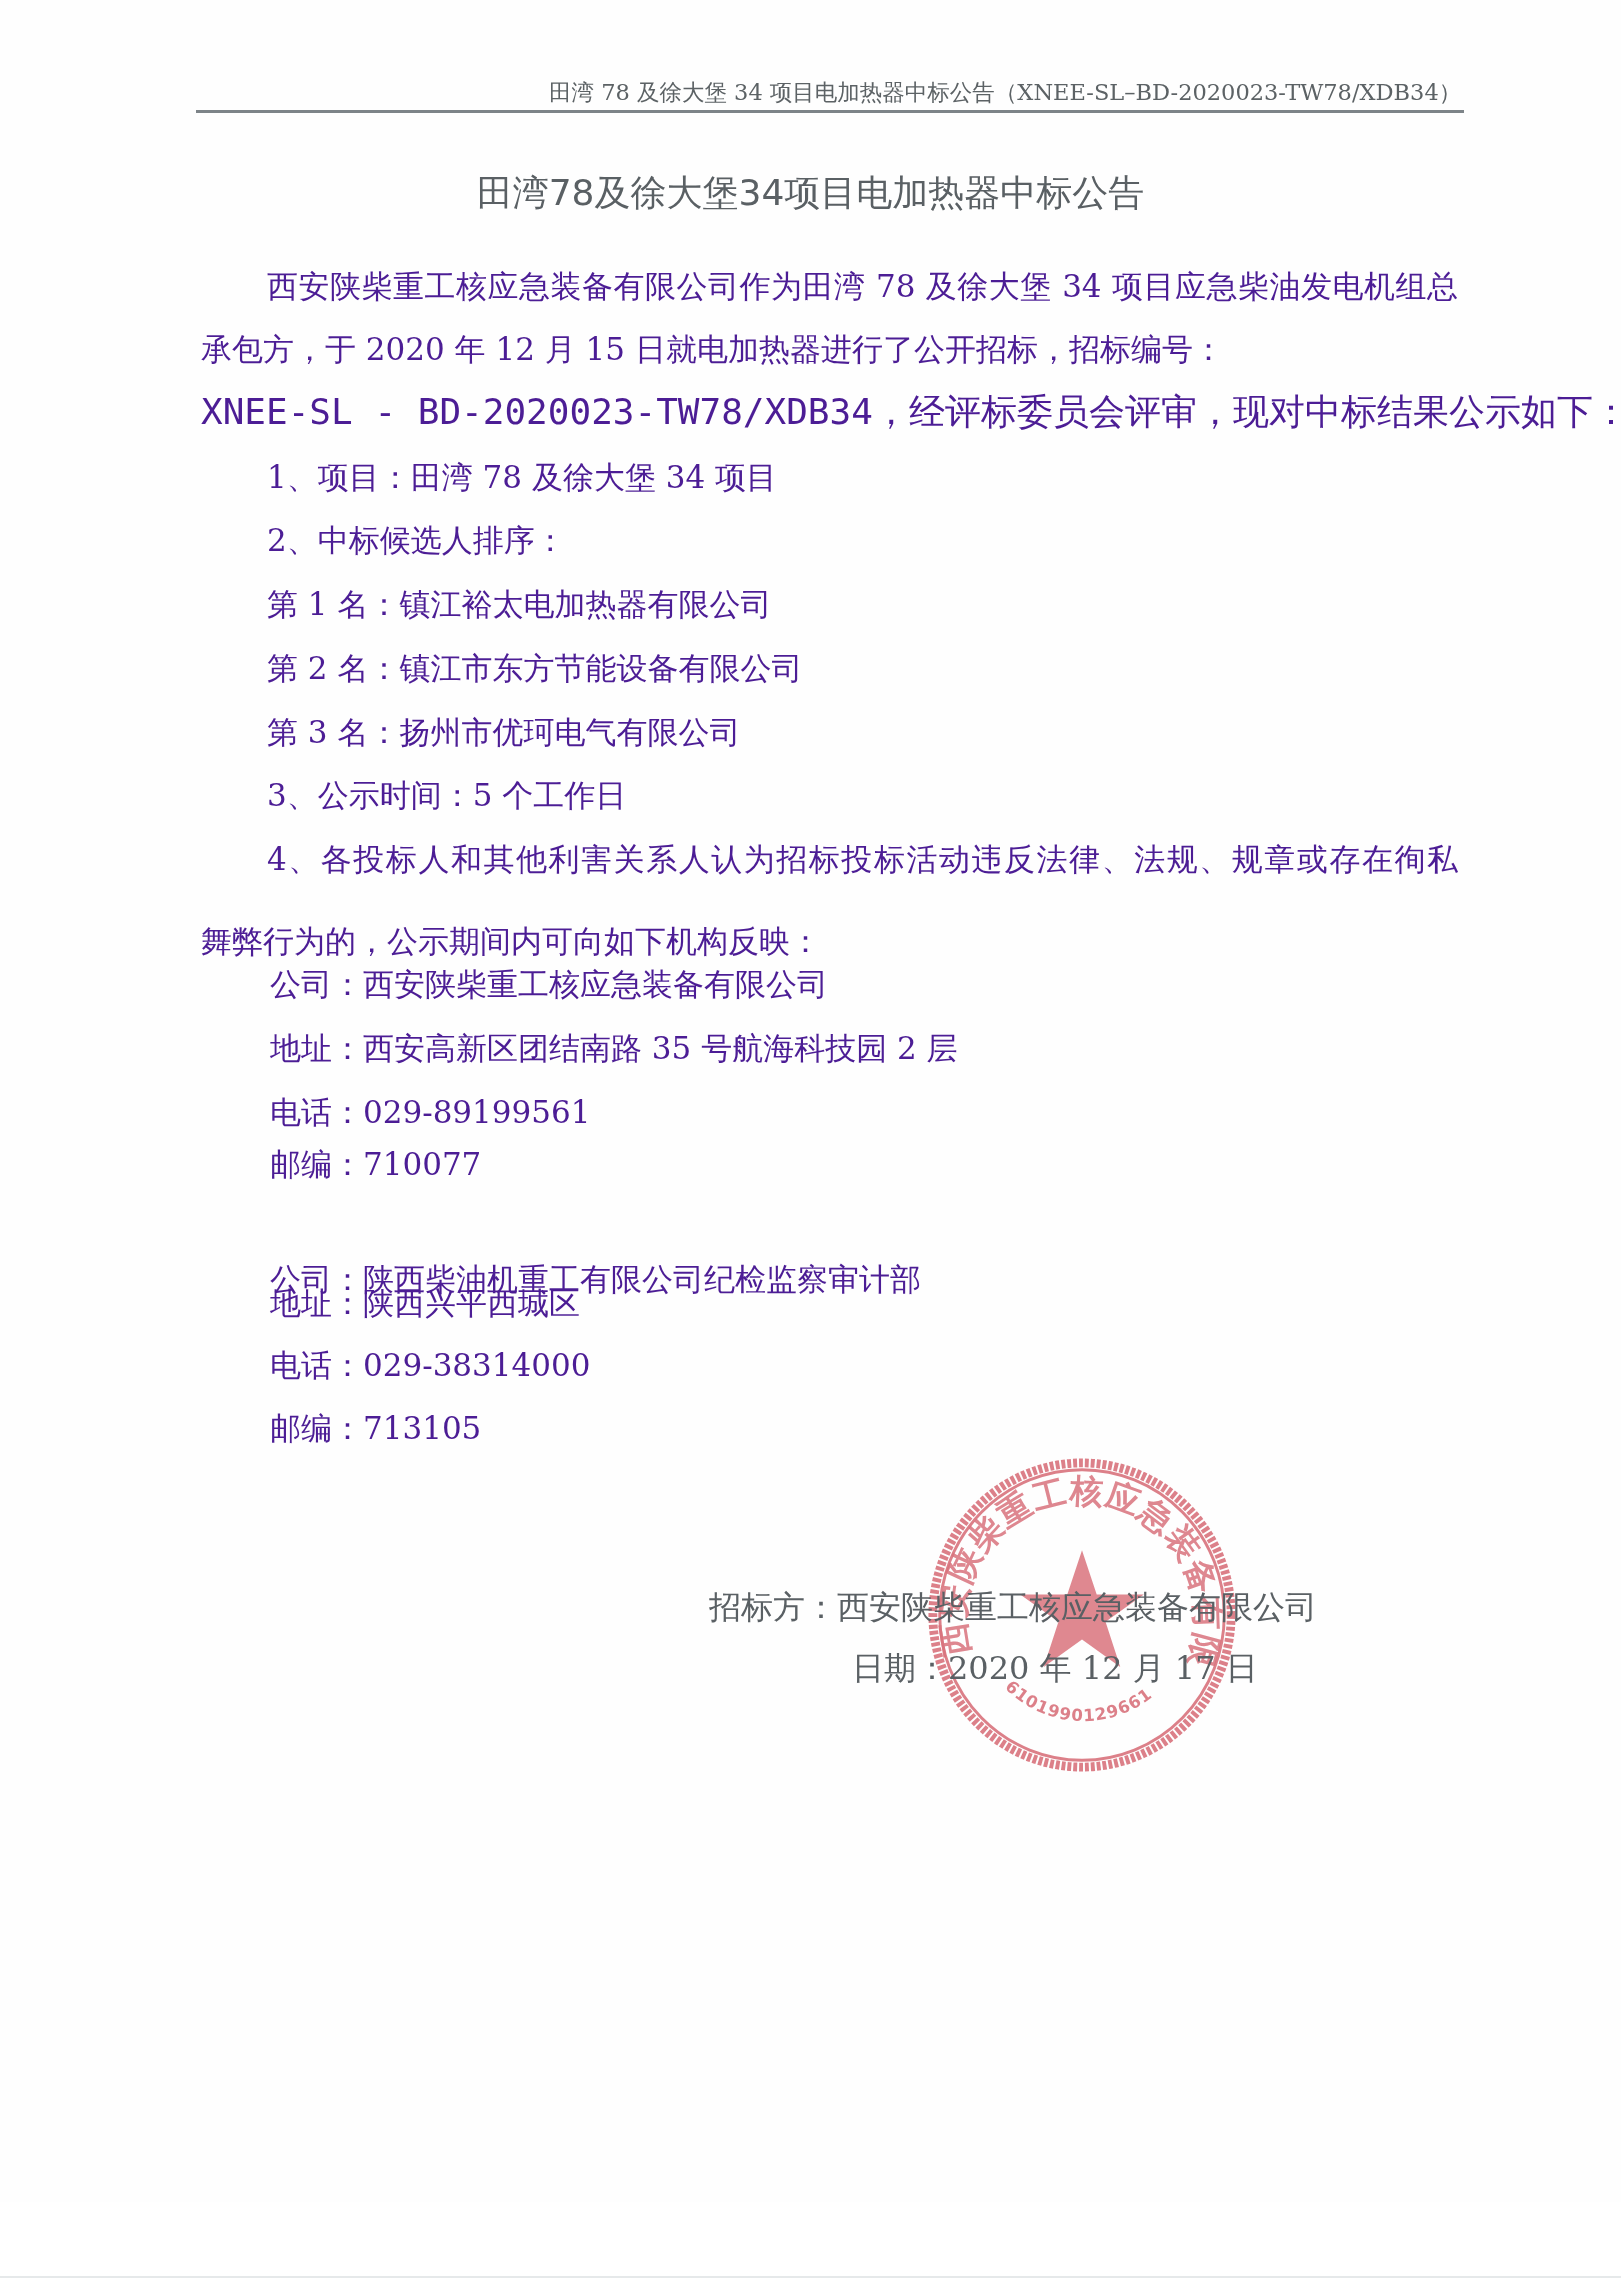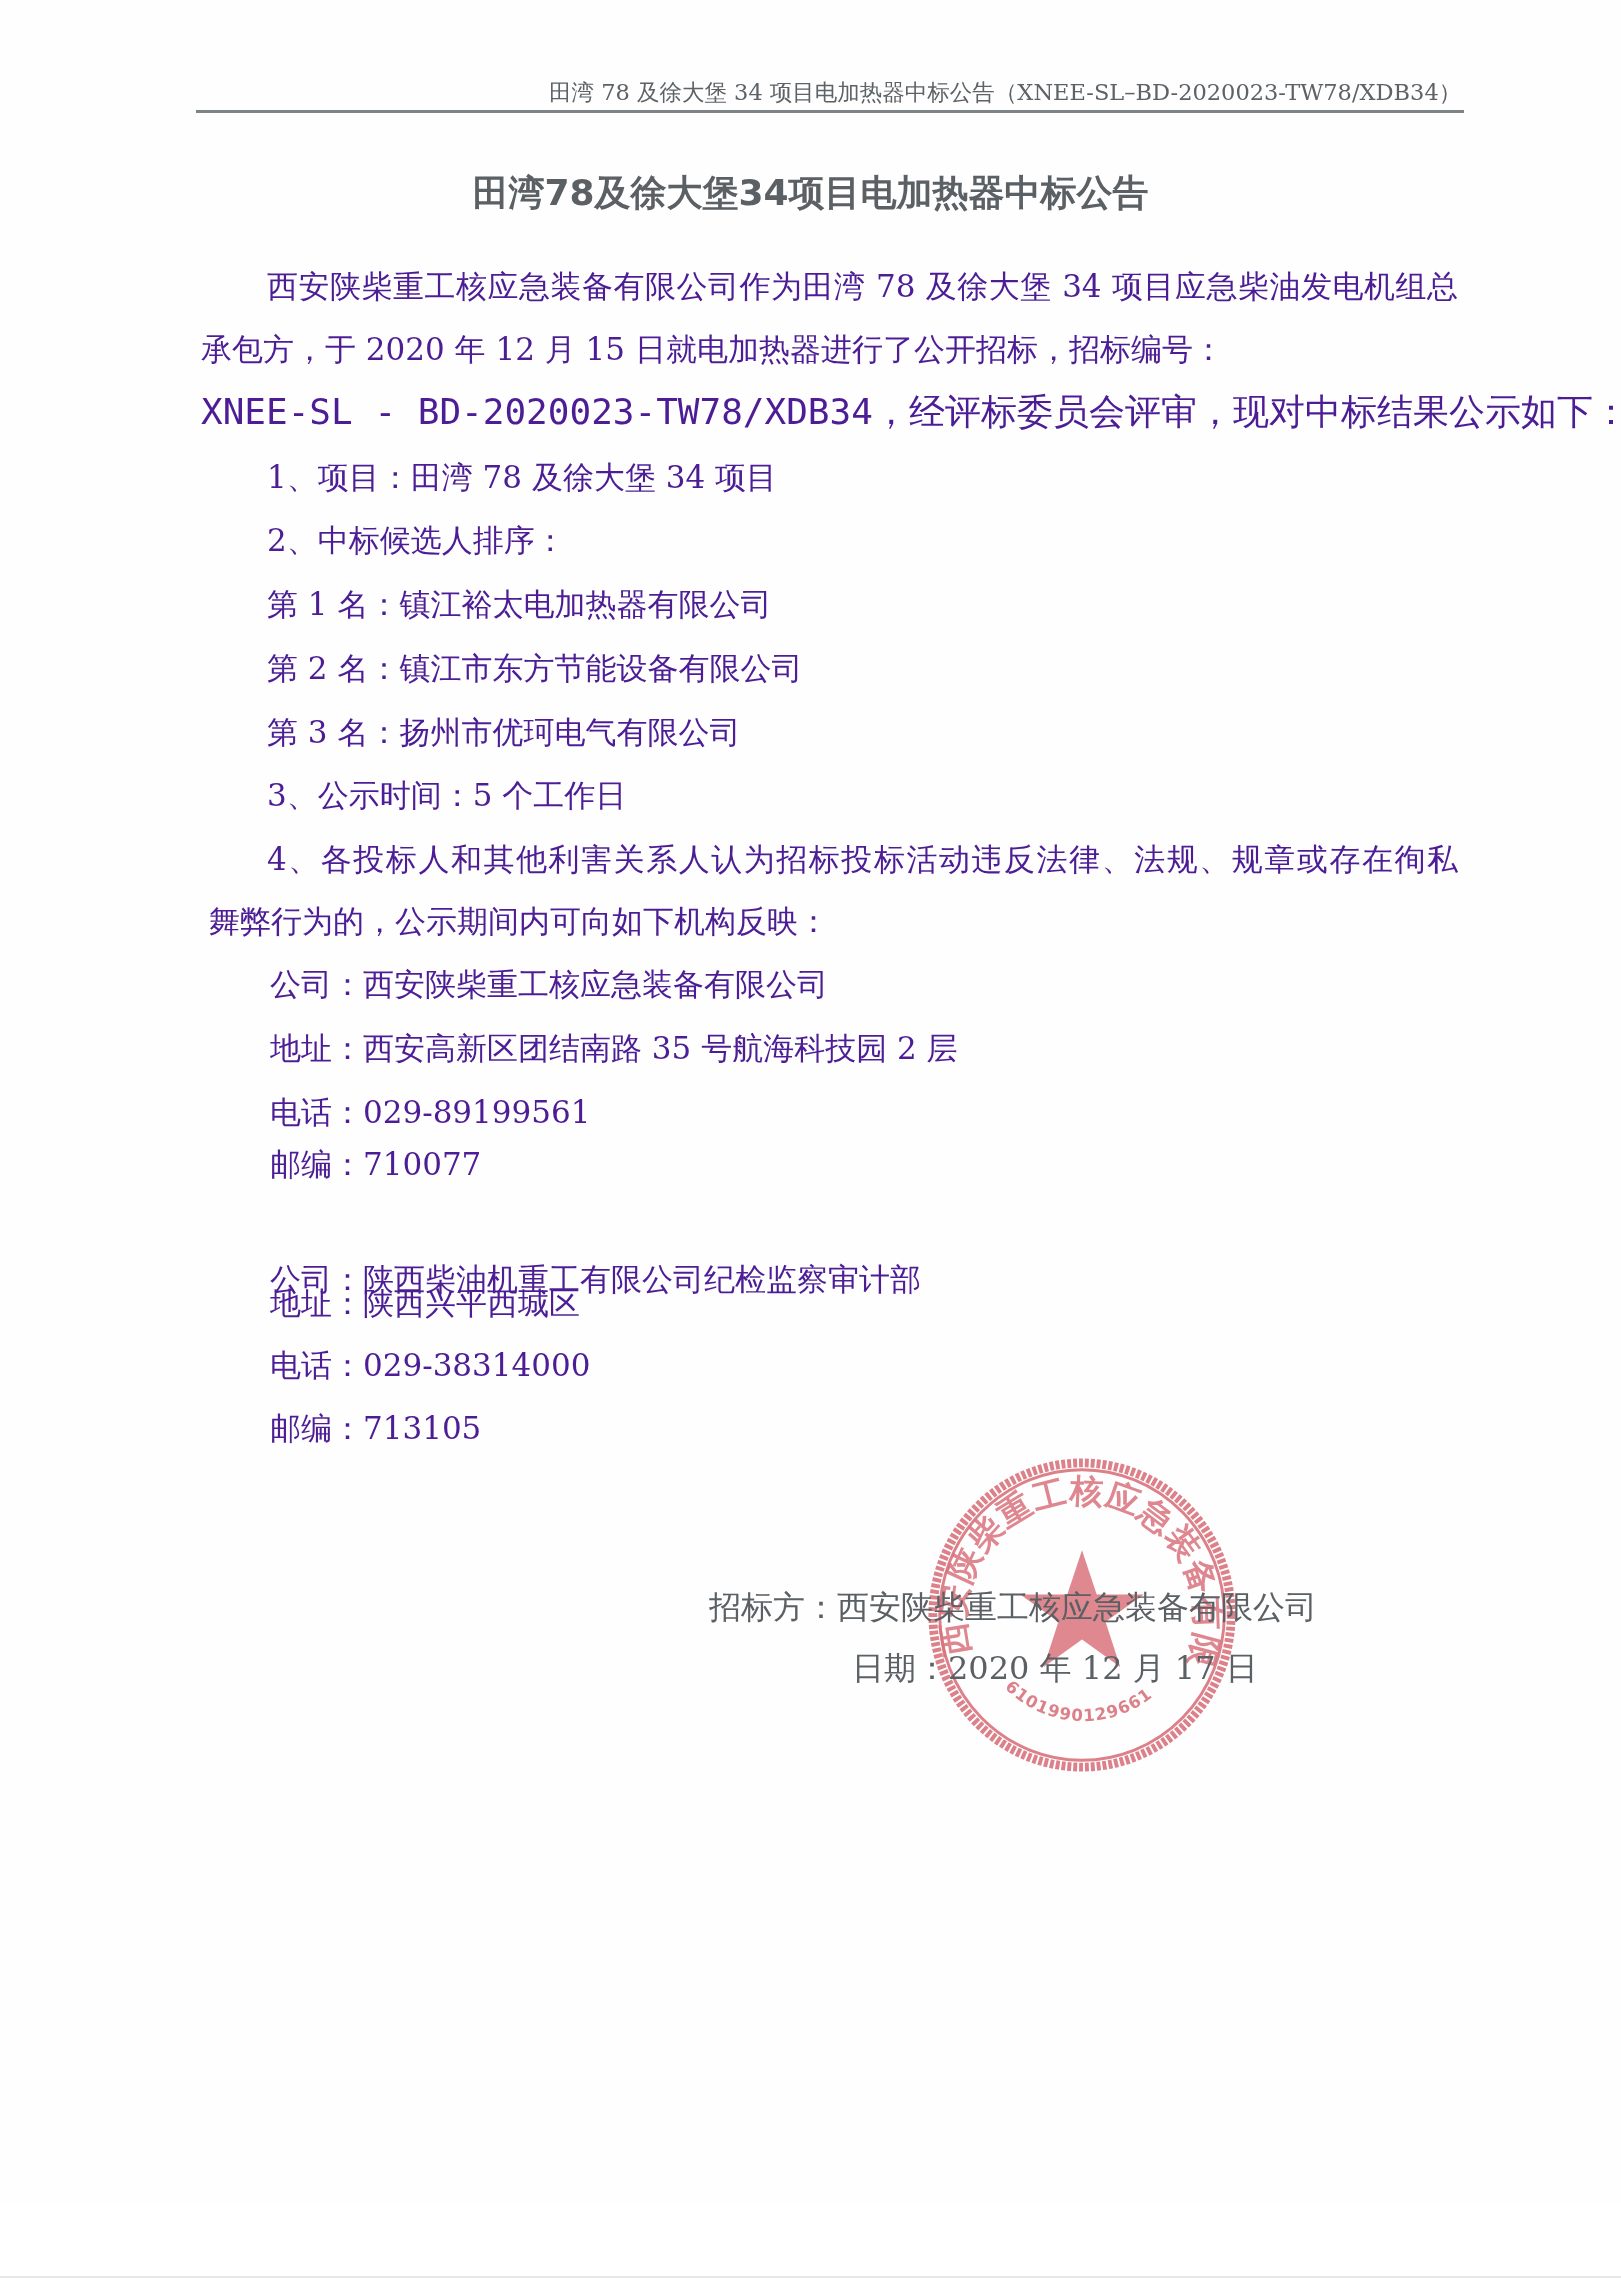--- a/index.html
+++ b/index.html
@@ -3,21 +3,21 @@
 <meta charset="utf-8">
 <style>
   html, body { margin: 0; padding: 0; background: #ffffff; }
   body { width: 1621px; height: 2294px; position: relative; overflow: hidden;
          font-family: "DejaVu Serif", "Liberation Serif", serif; color: #565c60; }
   .page { position: absolute; left: 0; top: 0; width: 1621px; height: 2202px; background: #fefefe; }
   .running-header { position: absolute; left: 549px; top: 76px; width: 900px; font-size: 22.5px;
                     line-height: 33px; text-align: right; white-space: nowrap; color: #5c6265; }
   .header-rule { position: absolute; left: 196px; top: 110px; width: 1268px; height: 2.9px; background: #7d8488; }
   .title { position: absolute; left: 0; width: 1621px; top: 165px; text-align: center; font-size: 36px;
-           font-weight: bold; line-height: 55px; color: #5a6064; font-family: "DejaVu Sans", "Liberation Sans", sans-serif; letter-spacing: 0px; }
+           font-weight: normal; line-height: 55px; color: #5a6064; font-family: "DejaVu Sans", "Liberation Sans", sans-serif; letter-spacing: 0px; }
   .line { position: absolute; font-size: 31px; line-height: 43px; white-space: nowrap; color: #4c1d95; }
   .just { text-align: justify; text-align-last: justify; white-space: normal; overflow: hidden; height: 43px; }
   .stamp { position: absolute; left: 926px; top: 1457px; width: 312px; height: 316px; }
   .scan-line { position: absolute; left: 0; top: 2276px; width: 1621px; height: 2px; background: #e6e9ea; }
   .sig { position: absolute; font-size: 32px; line-height: 43px; white-space: nowrap; color: #5a6064; }
 </style>
 </head>
 <body>
 
 <div class="page">
@@ -32,21 +32,21 @@
   <div class="line" style="left:201px; top:390px; font-family: 'DejaVu Sans Mono','Liberation Mono',monospace; font-size:36px;"><span>XNEE-SL - BD-2020023-TW78/XDB34，经评标委员会评审，现对中标结果公示如下：</span></div>
 
   <div class="line" style="left:267px; top:456px;">1、项目：田湾 78 及徐大堡 34 项目</div>
   <div class="line" style="left:267px; top:519px;">2、中标候选人排序：</div>
   <div class="line" style="left:267px; top:583px;">第 1 名：镇江裕太电加热器有限公司</div>
   <div class="line" style="left:267px; top:647px;">第 2 名：镇江市东方节能设备有限公司</div>
   <div class="line" style="left:267px; top:711px;">第 3 名：扬州市优珂电气有限公司</div>
   <div class="line" style="left:267px; top:774px;">3、公示时间：5 个工作日</div>
 
   <div class="line just" style="left:267px; top:838px; width:1191px;">4、各投标人和其他利害关系人认为招标投标活动违反法律、法规、规章或存在徇私</div>
-  <div class="line" style="left:201px; top:900px;margin-left:8px;">舞弊行为的，公示期间内可向如下机构反映：</div>
+  <div class="line" style="left:201px; top:920px;">舞弊行为的，公示期间内可向如下机构反映：</div>
 
   <div class="line" style="left:270px; top:963px;">公司：西安陕柴重工核应急装备有限公司</div>
   <div class="line" style="left:270px; top:1027px;text-align:right;">地址：西安高新区团结南路 35 号航海科技园 2 层</div>
   <div class="line" style="left:270px; top:1091px;">电话：029-89199561</div>
   <div class="line" style="left:270px; top:1143px;">邮编：710077</div>
 
   <div class="line" style="left:270px; top:1218px;margin-top:40px;">公司：陕西柴油机重工有限公司纪检监察审计部</div>
   <div class="line" style="left:270px; top:1282px;">地址：陕西兴平西城区</div>
   <div class="line" style="left:270px; top:1344px;">电话：029-38314000</div>
   <div class="line" style="left:270px; top:1407px;">邮编：713105</div>

